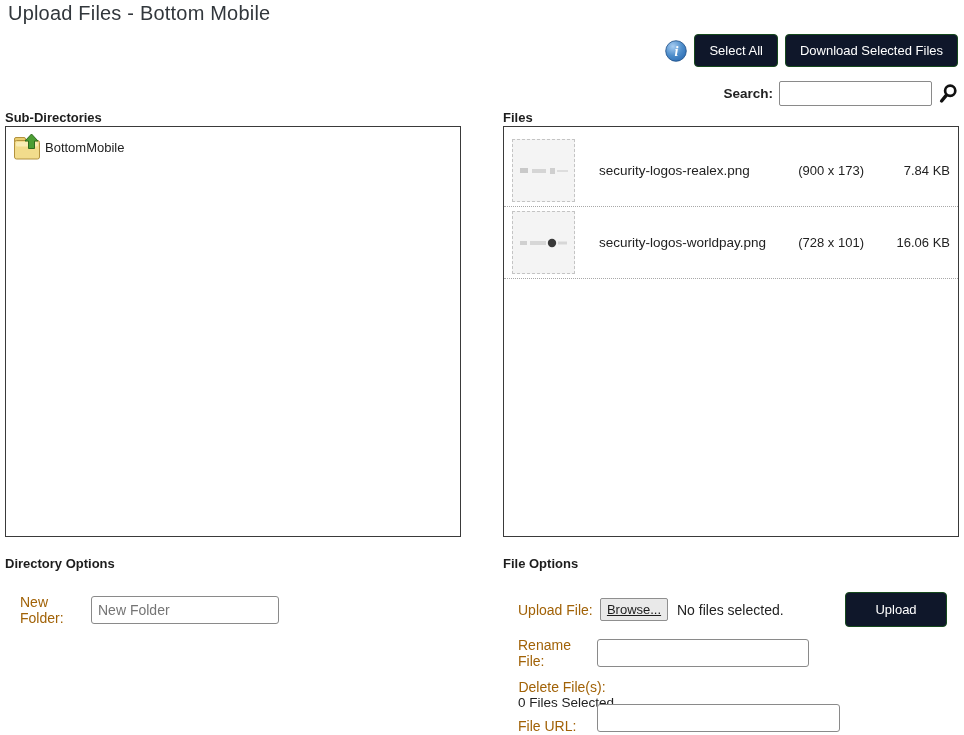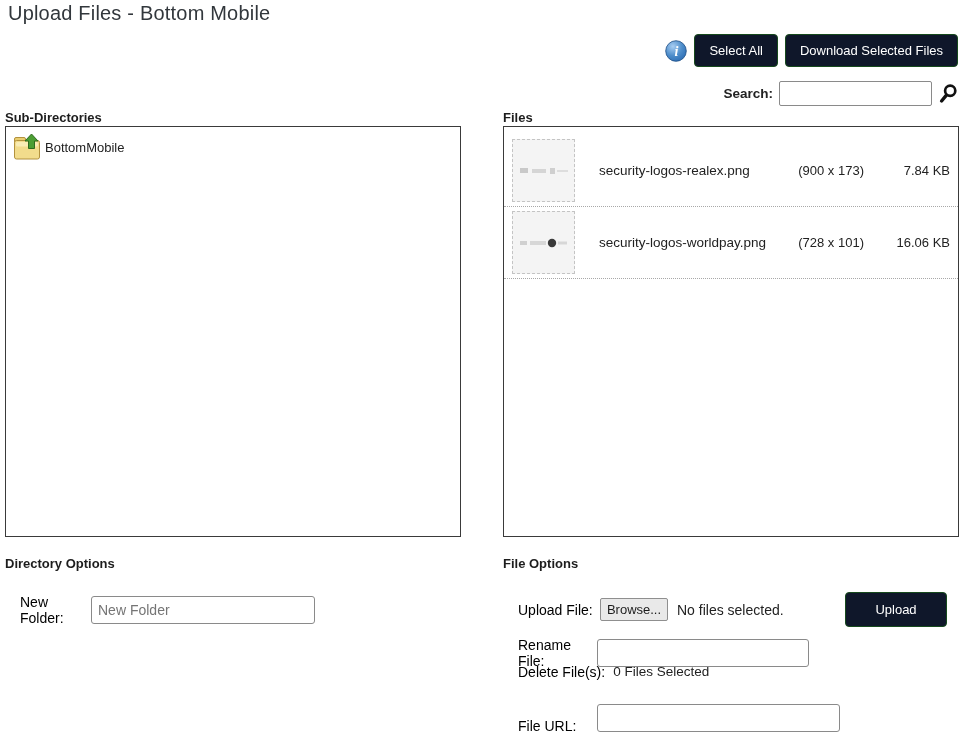--- a/index.html
+++ b/index.html
@@ -69,52 +69,53 @@
     border: 1px dashed #c4c4c4; background: #f4f4f4;
     display: flex; align-items: center; justify-content: center;
     flex: none;
   }
   .file-name { margin-left: 24px; flex: 1; font-size: 13.5px; }
   .file-dims { width: 96px; text-align: right; font-size: 13px; flex: none; }
   .file-size { width: 86px; text-align: right; font-size: 13px; flex: none; }
 
   
   .opt-row { display: flex; align-items: center; }
-  .field-label { font-size: 14px; color: #000000; }
+  .field-label { font-size: 14px; color: #a16207; }
 
   .dir-options-heading  { left: 5px;   top: 556px; }
   .file-options-heading { left: 503px; top: 556px; }
 
   .newfolder-row { left: 20px; top: 592px; height: 35px; }
   .newfolder-row .field-label { width: 71px; }
   .text-input {
     border: 1px solid #8a8a8a; border-radius: 3px;
     font-family: "Liberation Sans", sans-serif; font-size: 14px;
     padding: 0 6px; height: 28px; background: #fff;
   }
   .text-input::placeholder { color: #757575; }
-  .newfolder-input { width: 224px; }
+  .newfolder-input { width: 188px; }
   .create-button { margin-left: 12px; width: 91px; height: 35px; padding: 0; }
 
   .uploadfile-row { left: 518px; top: 592px; height: 35px; }
   .uploadfile-row .field-label { width: 82px; }
   .browse-button {
     width: 68px; height: 23px;
     background: #e9e9e9; border: 1px solid #8f8f8f; border-radius: 2px;
     font-family: "Liberation Sans", sans-serif; font-size: 13px; color: #1c1c1c;
     cursor: pointer;
+    text-decoration: underline;
   }
   .no-files-text { margin-left: 9px; font-size: 14px; }
   .upload-button { left: 845px; top: 592px; width: 102px; height: 35px; padding: 0; }
 
   .rename-row { left: 518px; top: 639px; height: 28px; }
   .rename-row .field-label { width: 79px; }
   .rename-input { width: 212px; }
 
-  .delete-row { left: 518px; top: 664px; height: 15px; }
+  .delete-row { left: 518px; top: 679px; height: 15px; flex-direction: column; }
   .delete-row .field-label { margin-right: 8px; }
   .delete-status { font-size: 13.5px; }
 
   .fileurl-row { left: 518px; top: 704px; height: 28px; }
   .fileurl-row .field-label { width: 79px; margin-top: 16px; }
   .fileurl-input { width: 243px; }
 
   .heading-subdirs { left: 5px;   top: 110px; }
   .heading-files   { left: 503px; top: 110px; }
 </style>

